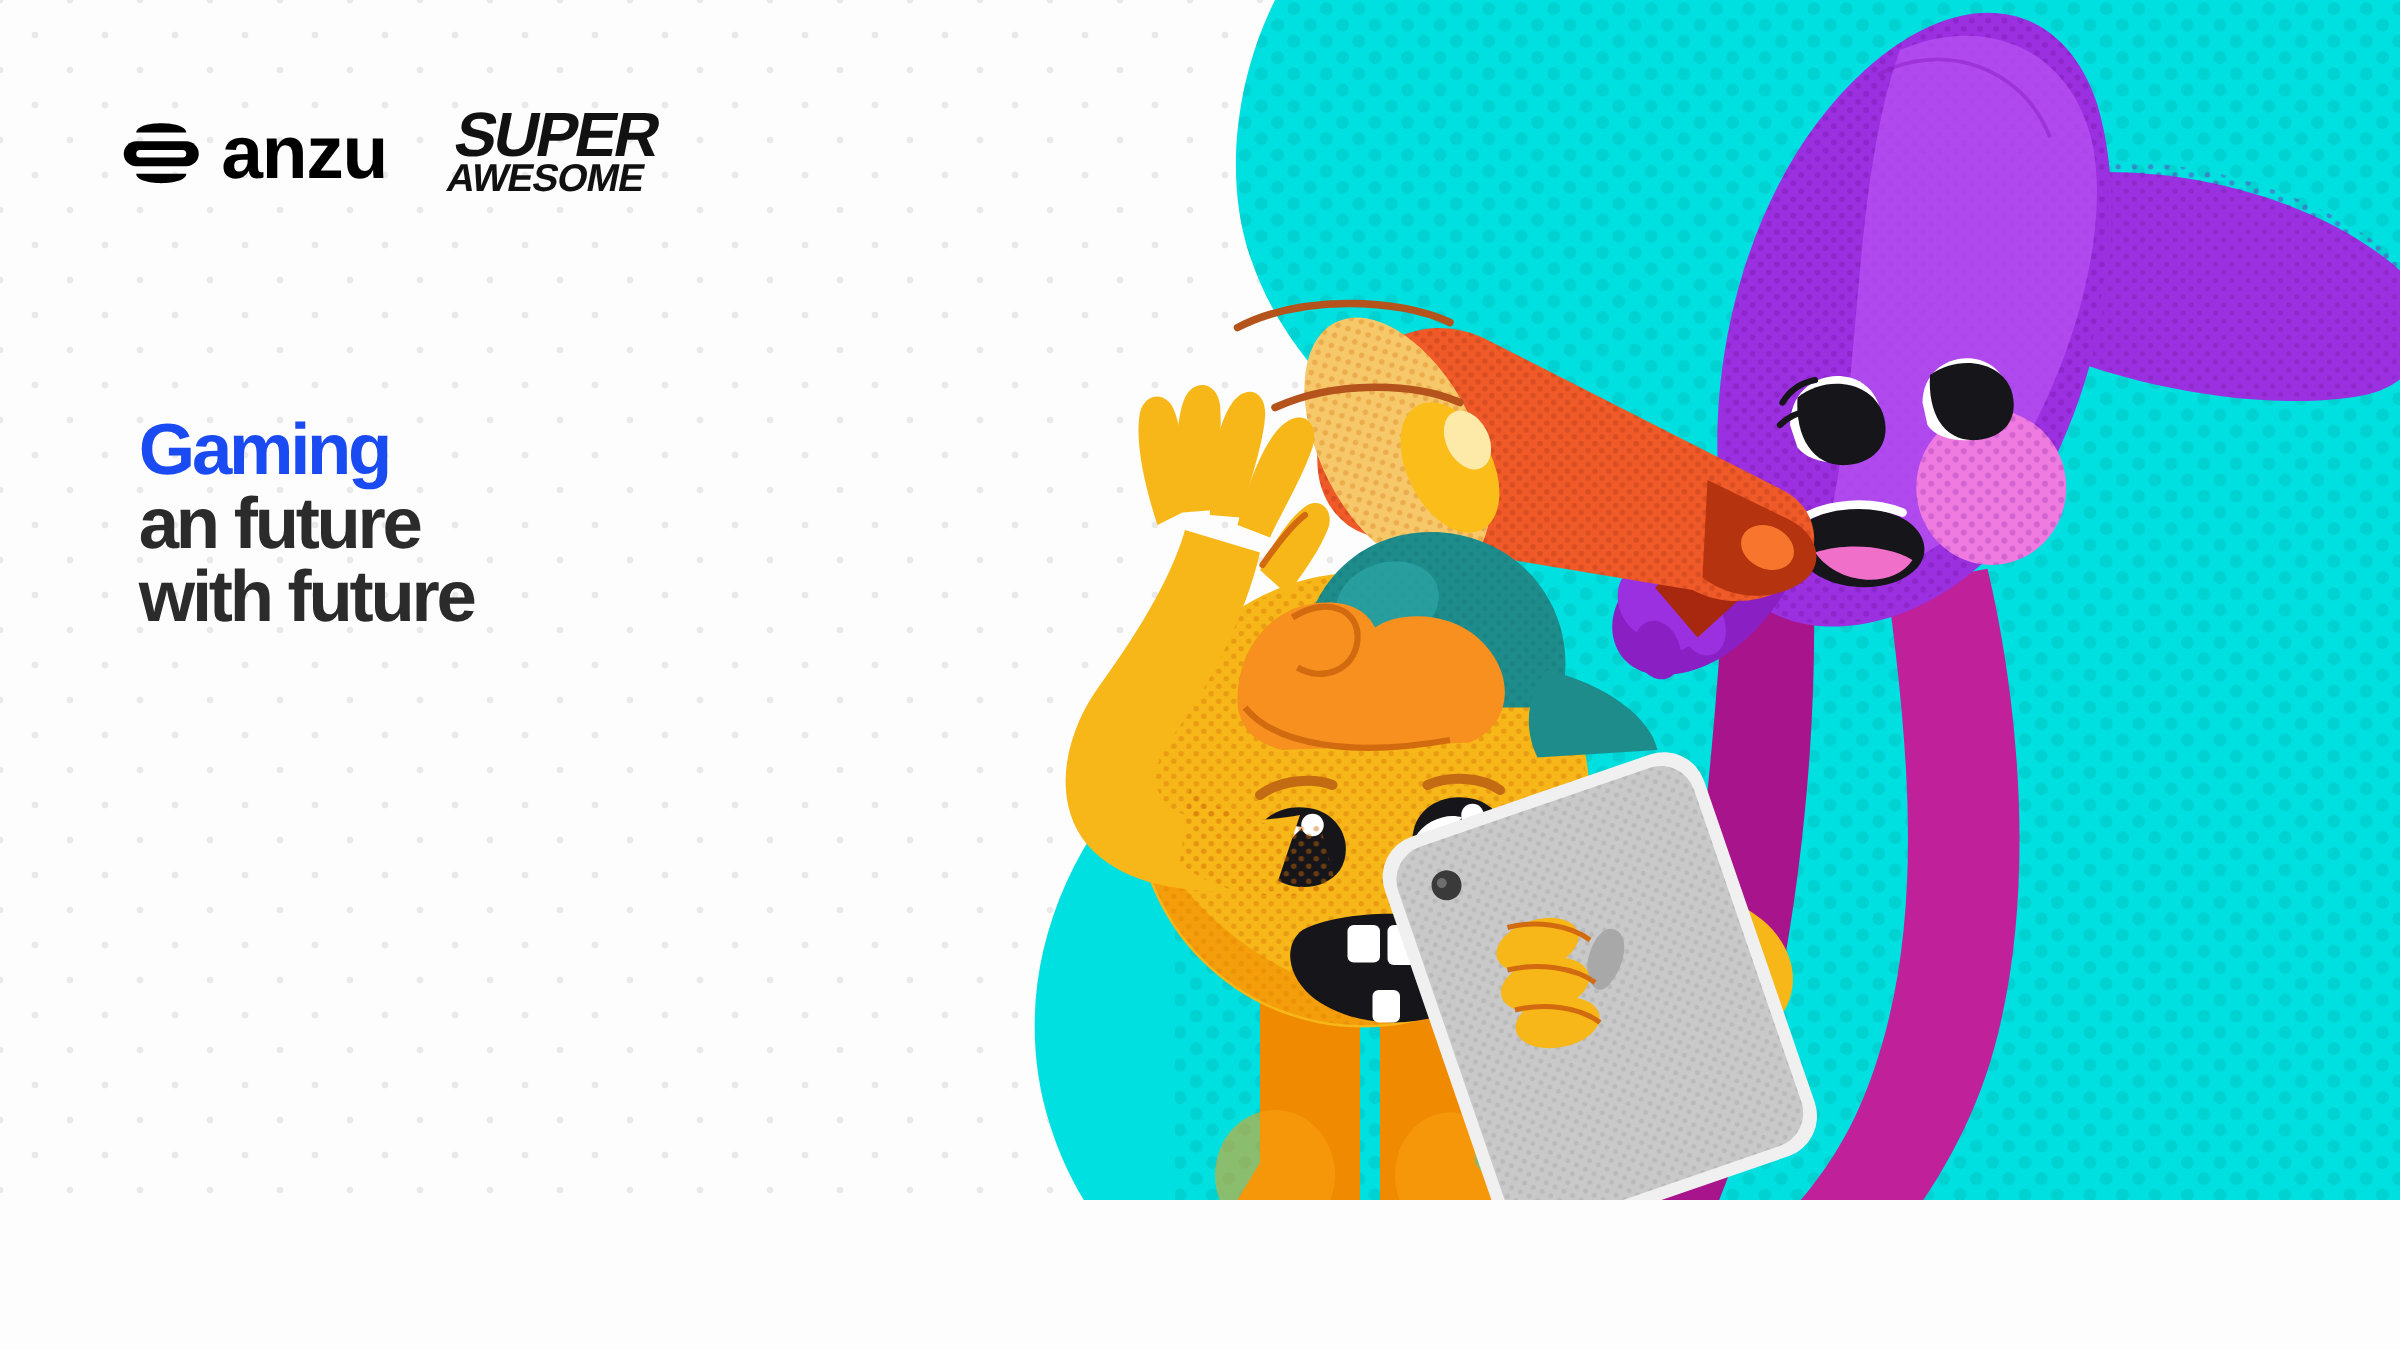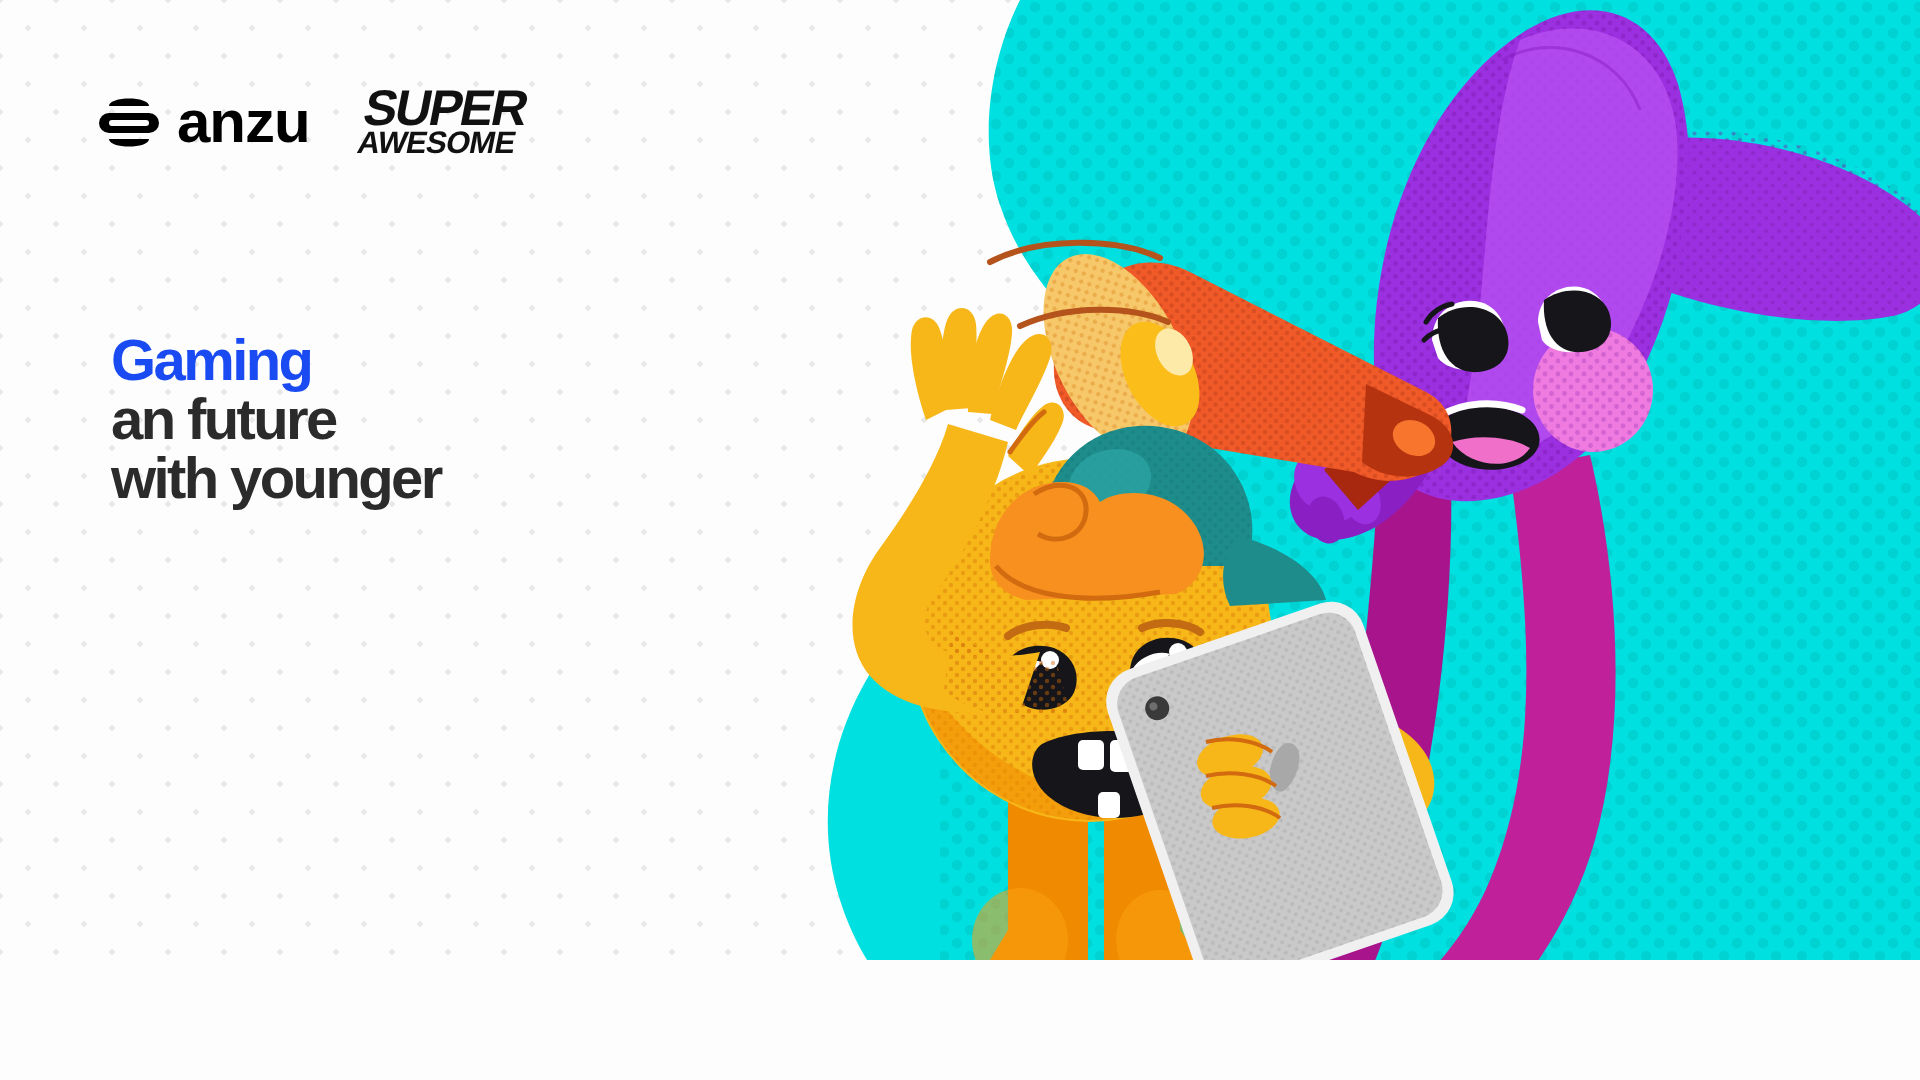--- a/index.html
+++ b/index.html
@@ -98,21 +98,21 @@
     <div class="sa-logo">
       <span class="sa-super">SUPER</span>
       <span class="sa-awesome">AWESOME</span>
     </div>
 
   </div>
 
   <h1 class="headline">
     <span class="hl-blue">Gaming</span>
     <span class="hl-dark">an future</span>
-    <span class="hl-dark">with younger</span>
+    <span class="hl-dark">with future</span>
   </h1>
 
   <div class="art-panel">
     <svg class="art-svg" viewBox="0 0 1230 1080" preserveAspectRatio="none">
 
       <defs>
 
         <pattern id="ht-cyan" width="26" height="26" patternUnits="userSpaceOnUse">
           <circle cx="7" cy="7" r="5.2" fill="#00c2c2"></circle>
           <circle cx="20" cy="20" r="5.2" fill="#00c2c2"></circle>

